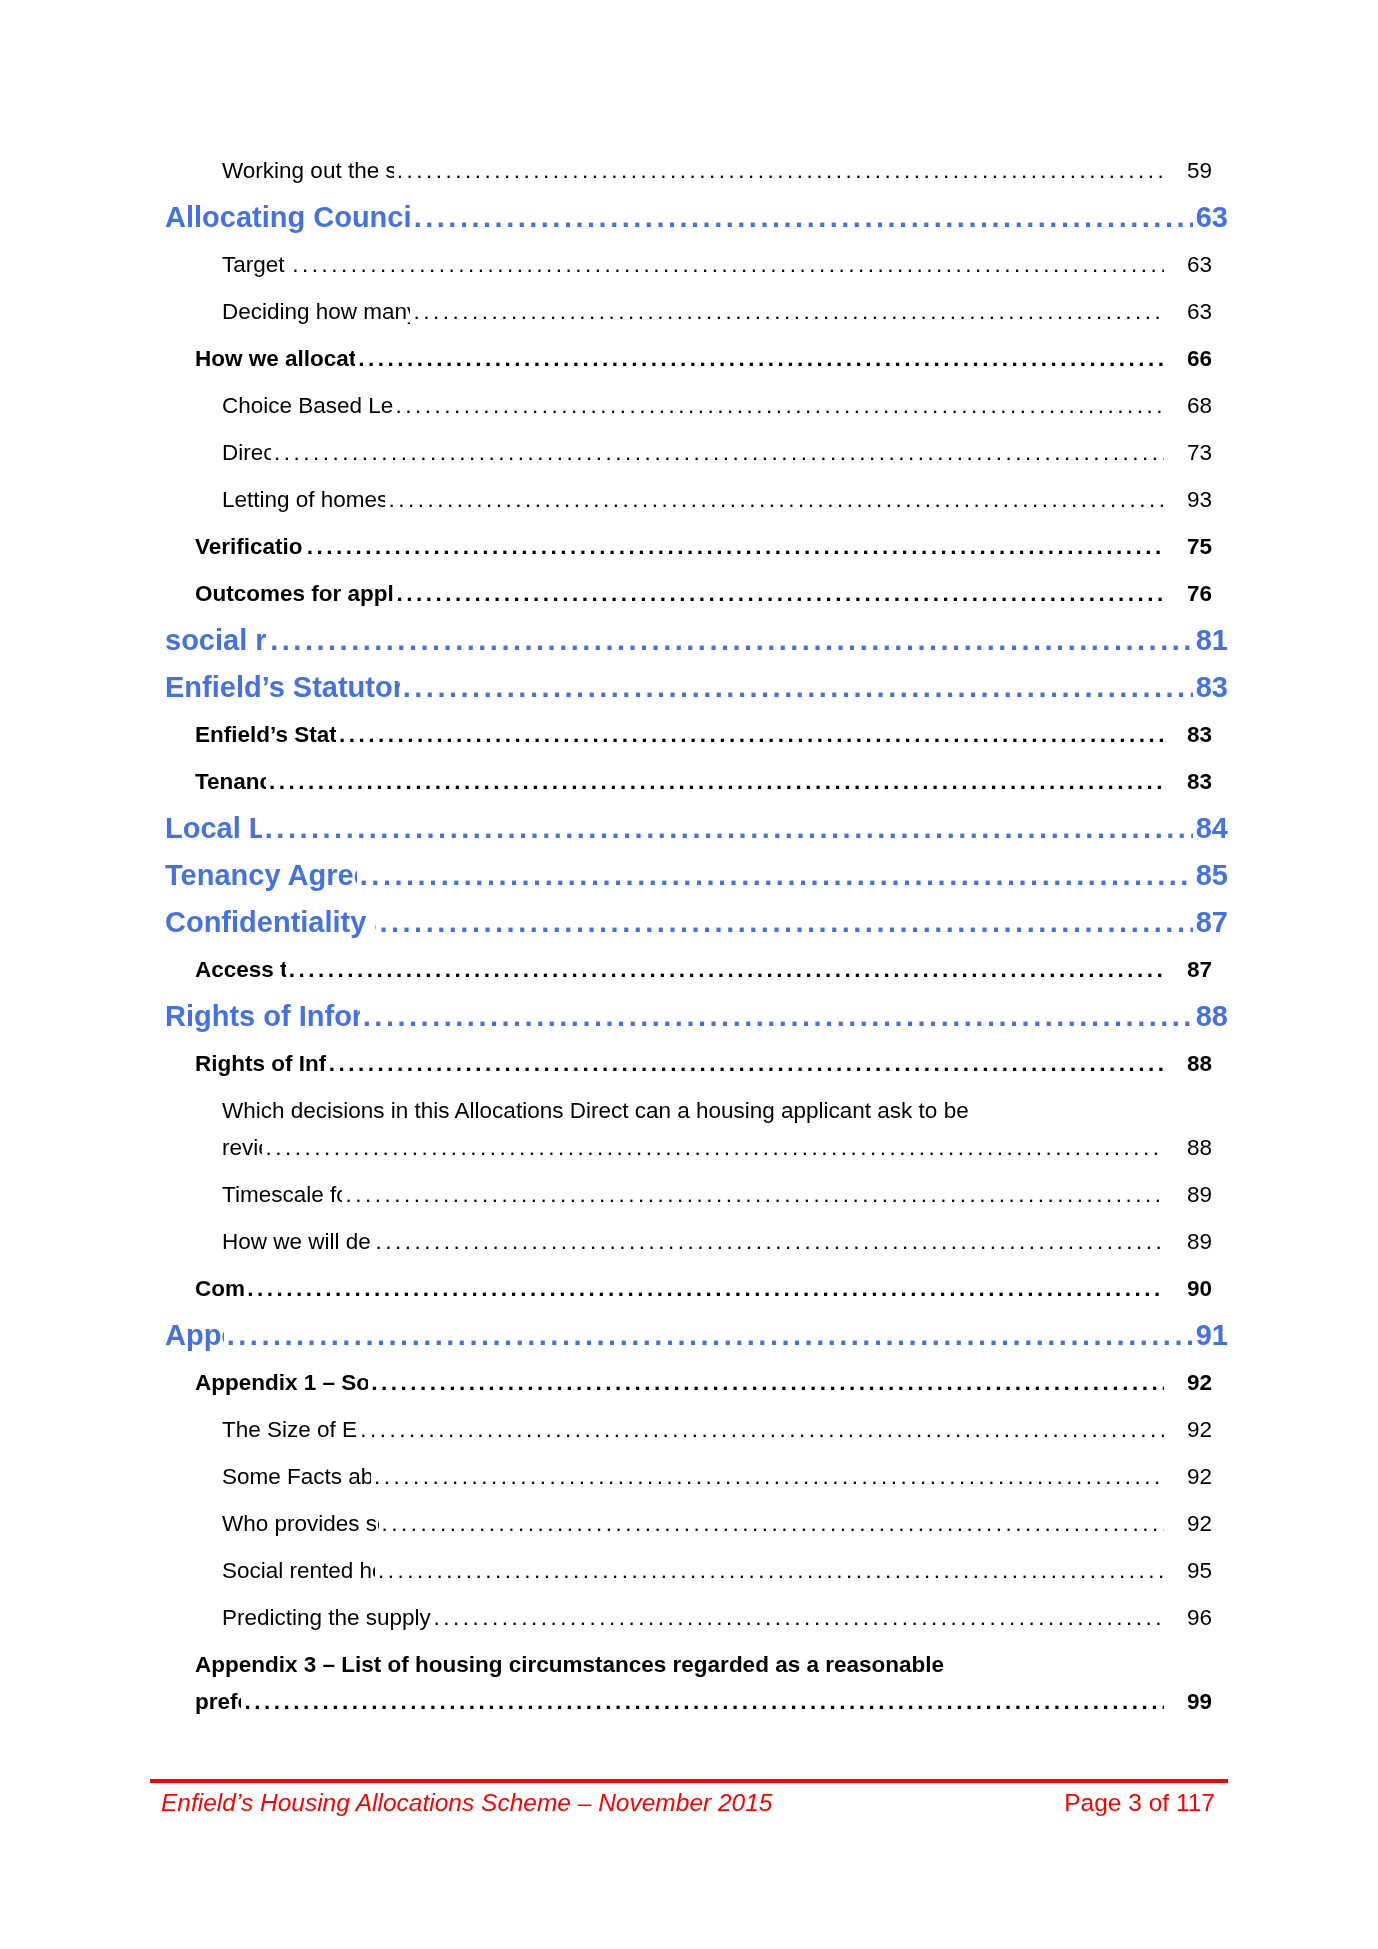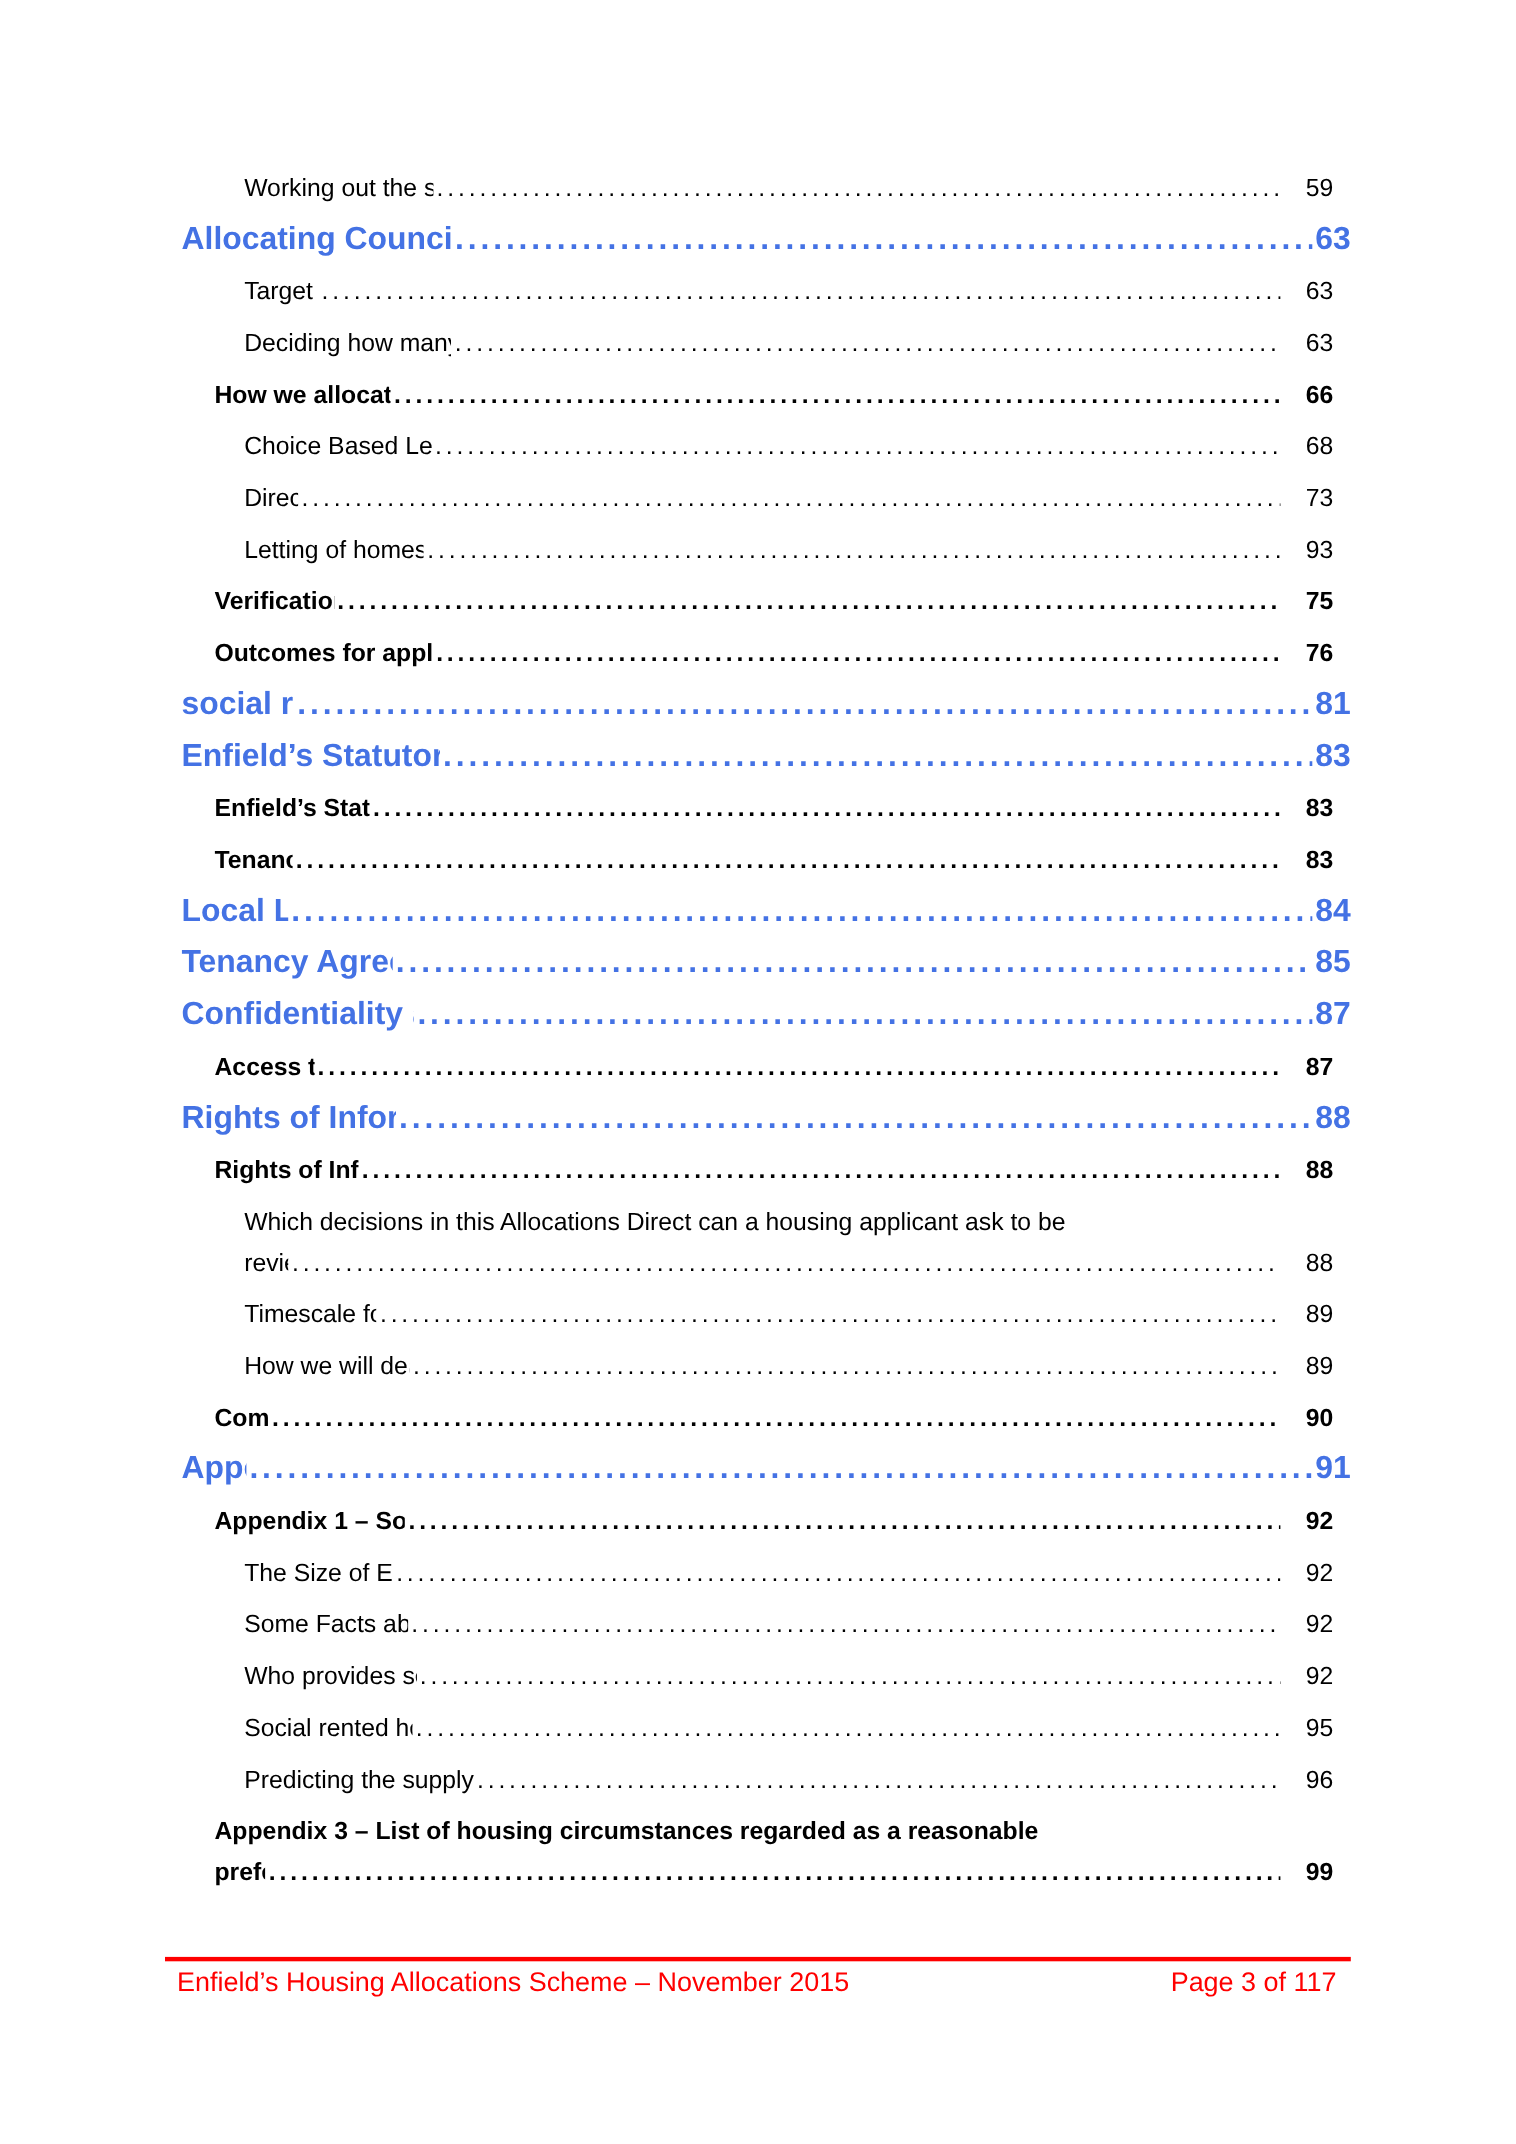--- a/index.html
+++ b/index.html
@@ -71,21 +71,21 @@
     width: 1078px;
     border-top: 4px solid var(--footer-red, #ff0000);
     color: var(--footer-red, #ff0000);
     font-size: 24.5px;
     display: flex;
     justify-content: space-between;
     align-items: baseline;
     padding-top: 5px;
     line-height: 30px;
   }
-  .footer .footer-left { padding-left: 11px; }
+  .footer .footer-left { padding-left: 11px; font-style: italic; }
   .footer .footer-right { padding-right: 13px; }
 </style>
 </head>
 <body>
 
 <main class="toc" id="toc">
     <div class="toc-row lvl3">
       <div class="toc-line">
         <span class="toc-text">Working out the size of home needed by Applicants</span>
         <span class="leader"></span>

